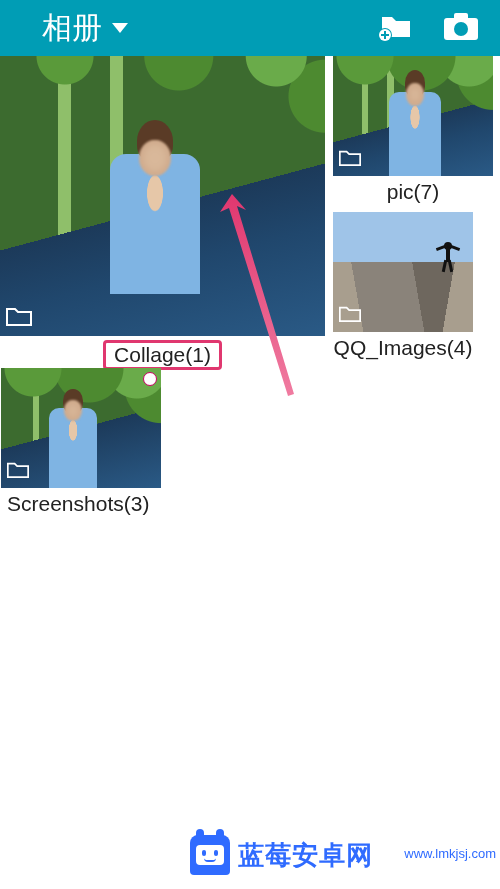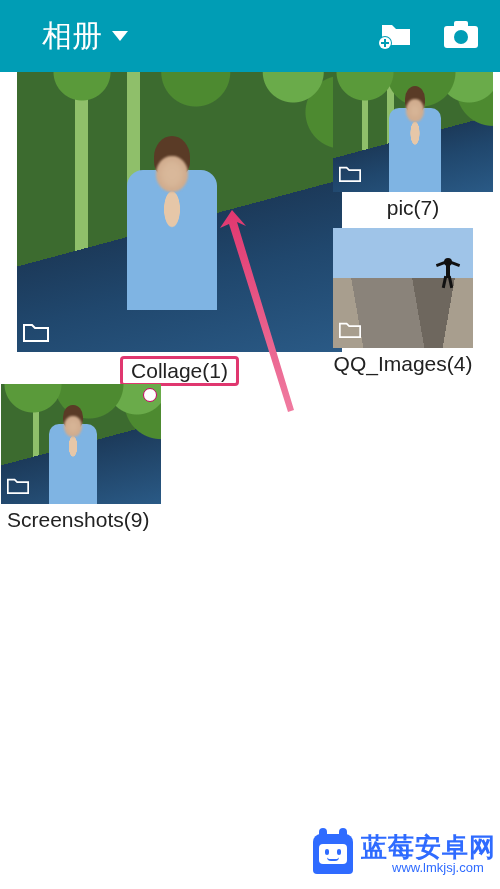--- a/index.html
+++ b/index.html
@@ -6,21 +6,21 @@
   body {
     width: 500px;
     height: 889px;
     font-family: -apple-system, "Helvetica Neue", Arial, sans-serif;
     background: #ffffff;
     position: relative;
     overflow: hidden;
   }
   .toolbar {
     background: #009DB5;
-    height: 72px;
+    height: 56px;
     display: flex;
     align-items: center;
     padding: 0 16px;
   }
   .title-area {
     display: flex;
     align-items: center;
     gap: 10px;
     flex: 1;
     padding-left: 26px;
@@ -105,21 +105,21 @@
     width: 4px; height: 6px; background:#2F6BFF; border-radius:2px;
     top: 5px;
   }
   .wm-eye.l { left: 6px; }
   .wm-eye.r { right: 6px; }
   .wm-mouth {
     position:absolute; left:8px; right:8px; bottom:3px; height:4px;
     border-bottom:2px solid #2F6BFF; border-radius:0 0 8px 8px;
   }
   .wm-text {
-    display:flex; flex-direction:column; line-height:1.1;
+    display:flex; flex-direction:row; line-height:1.1;align-items:center;
   }
   .wm-line1 {
     font-size: 26px;
     font-weight: 700;
     color: #2F6BFF;
     letter-spacing: 1px;
     text-shadow: 0 0 3px #fff, 0 0 3px #fff;
   }
   .wm-line2 {
     font-size: 13px;
@@ -217,21 +217,21 @@
         <rect x="0" y="6" width="34" height="22" rx="3" fill="#ffffff"></rect>
         <rect x="10" y="1" width="14" height="7" rx="2" fill="#ffffff"></rect>
         <circle cx="17" cy="17" r="7" fill="#009DB5"></circle>
       </svg>
     </span>
   </div>
 </div>
 
 <div class="grid">
 
-  <div class="album" style="left:17px; top:0; width:325px;">
+  <div class="album" style="left:0; top:0; width:325px;">
     <div class="thumb thumb-collage" style="height:280px;">
       <div class="foliage"></div>
       <div class="person blur" style="left:110px; top:98px; width:90px; height:140px; border-radius:16px 16px 0 0;"></div>
       <span class="folder-badge">
         <svg width="26" height="20" viewBox="0 0 26 20">
             <path d="M1 3 h8 l3 3 h13 v13 h-24 z" fill="none" stroke="#ffffff" stroke-width="2"></path>
           </svg>
       </span>
     </div>
     <div class="album-label">
@@ -278,21 +278,21 @@
     <div class="thumb thumb-ss" style="height:120px;">
       <div class="foliage" style="height:52%;"></div>
       <div class="person blur" style="left:48px; top:40px; width:48px; height:80px; border-radius:10px 10px 0 0;"></div>
       <div class="corner-dot"></div>
       <span class="folder-badge">
         <svg width="22" height="17" viewBox="0 0 26 20">
             <path d="M1 3 h8 l3 3 h13 v13 h-24 z" fill="none" stroke="#ffffff" stroke-width="2"></path>
           </svg>
       </span>
     </div>
-    <div class="album-label" style="text-align:left; padding-left:6px;">Screenshots(9)</div>
+    <div class="album-label" style="text-align:left; padding-left:6px;">Screenshots(3)</div>
   </div>
 
   <svg class="arrow-annot" style="left:196px; top:130px;" width="120" height="220" viewBox="0 0 120 220">
     <defs>
       <linearGradient id="ag" x1="0" y1="0" x2="0" y2="1">
         <stop offset="0" stop-color="#E0376F"></stop>
         <stop offset="1" stop-color="#F07BA0"></stop>
       </linearGradient>
     </defs>
     <path d="M36 8 L24 26 L33 22 L92 210 L98 208 L41 20 L50 24 Z" fill="url(#ag)"></path>

